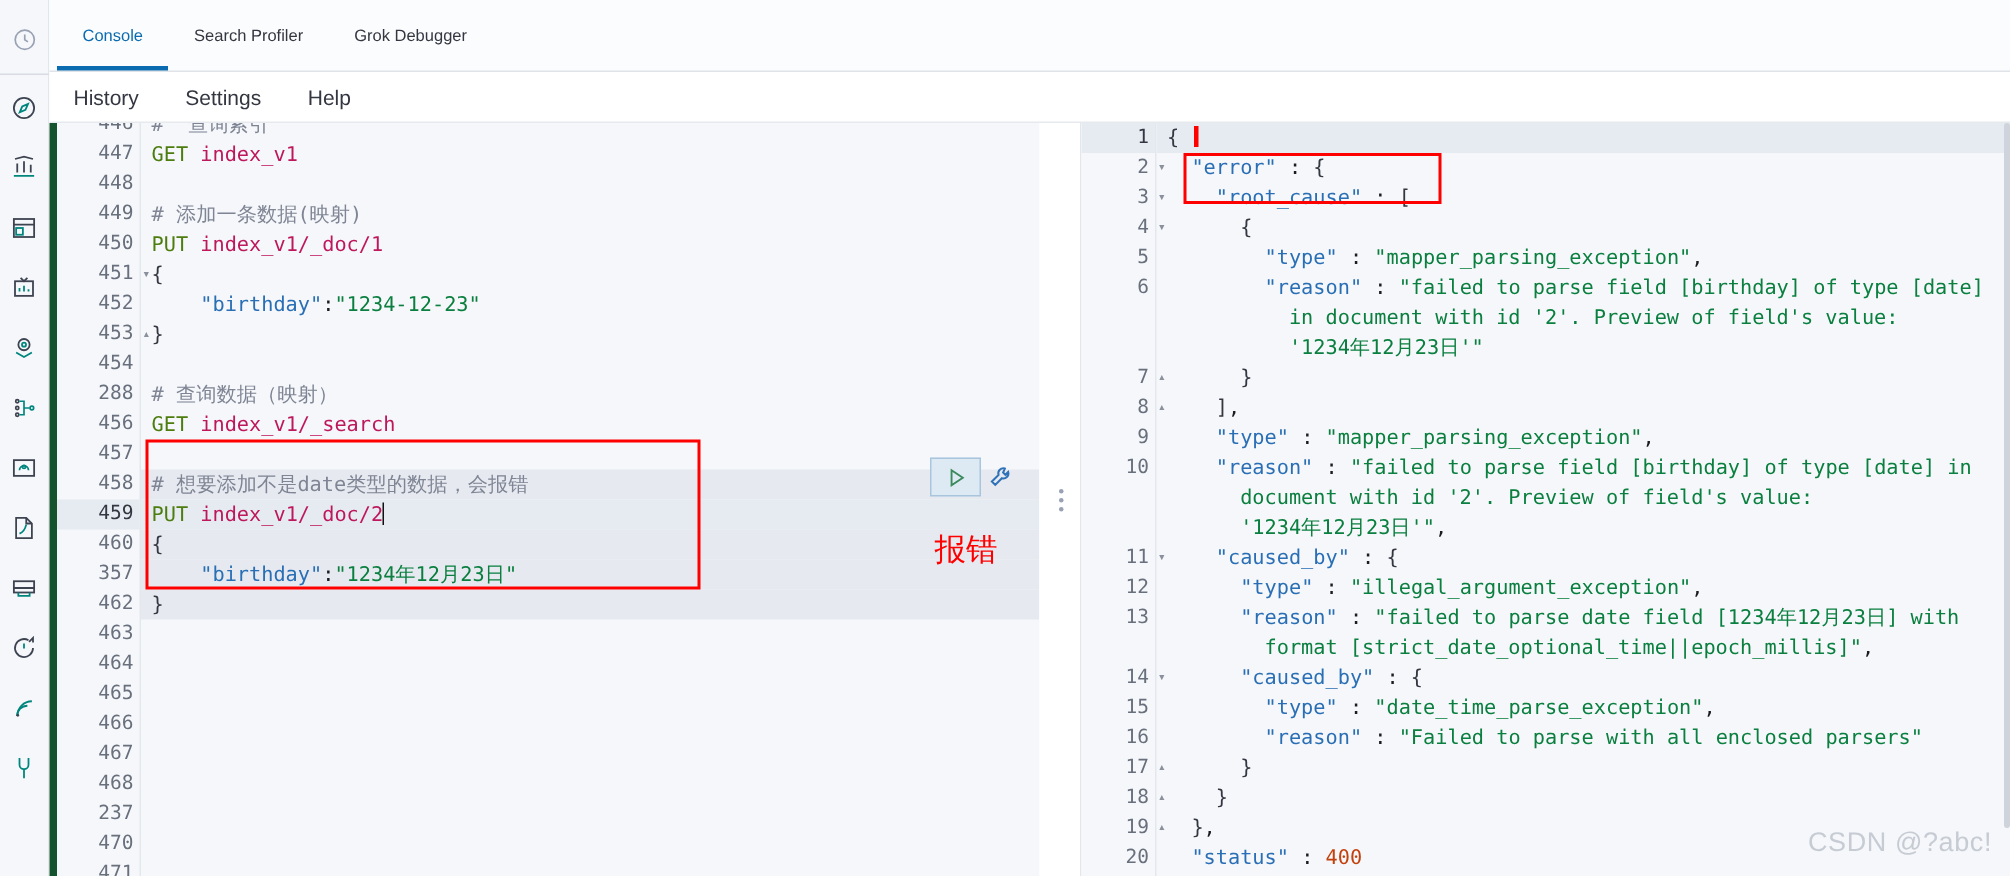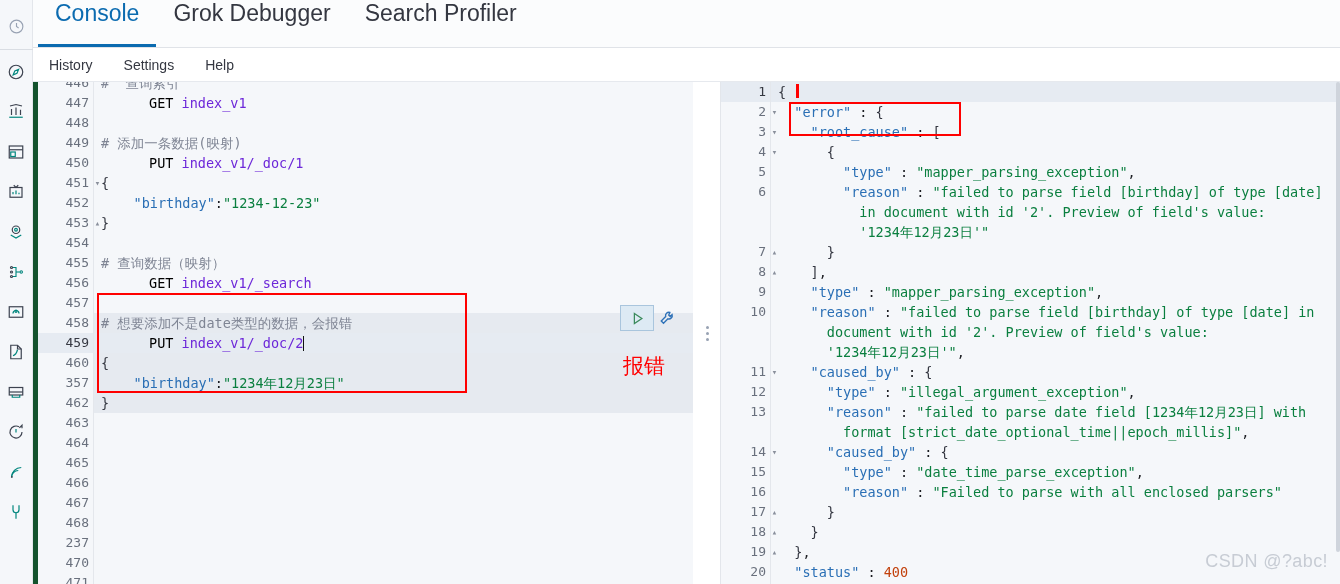--- a/index.html
+++ b/index.html
@@ -57,22 +57,22 @@
     align-items: flex-end;
     padding-left: 5px;
     border-bottom: 1px solid #e0e3e8;
     background: #fbfcfd;
   }
   .tab {
     position: relative;
     height: 47px;
     padding: 0 17px;
     display: flex;
-    align-items: flex-start;
-    font-size: 23px;
+    align-items: center;
+    font-size: 11px;
     color: #343741;
     cursor: pointer;
     white-space: nowrap;
   }
   .tab.active { color: #0b6bb0; }
   .tab.active::after {
     content: "";
     position: absolute;
     left: 0; right: 0; bottom: 0;
     height: 3px;
@@ -191,22 +191,22 @@
     line-height: 20px;
     padding-left: 7px;
     color: #1a1c21;
     white-space: pre;
   }
   .lines .ln.cur { background: #e6ebf2; }
   .lines .ln.sel { background: #e6eaf0; }
 
   
   .t-comment { color: #7f8594; margin-top: 20px; }
-  .t-method  { color: #000000; margin-left: 48px; }
-  .t-url     { color: #6d28d9; }
+  .t-method  { color: #4d7c0f; }
+  .t-url     { color: #be185d; }
   .t-string  { color: #0a7f3f; }
   .t-key     { color: #2a6fb5; }
   .t-punct   { color: #1a1c21; }
   .t-num     { color: #c2410c; }
   .t-brace   { color: #343741; }
 
   .caret {
     display: inline-block;
     width: 1px; height: 15px;
     background: #111;
@@ -385,24 +385,24 @@
 
   </div>
 
   <div class="main">
 
     <div class="tabbar">
       <div class="tab active">
         <span>Console</span>
       </div>
       <div class="tab">
-        <span>Grok Debugger</span>
+        <span>Search Profiler</span>
       </div>
       <div class="tab">
-        <span>Search Profiler</span>
+        <span>Grok Debugger</span>
       </div>
     </div>
 
     <div class="submenu">
       <div class="submenu-item">History</div>
       <div class="submenu-item">Settings</div>
       <div class="submenu-item">Help</div>
     </div>
 
     <div class="split">
@@ -412,21 +412,21 @@
           <div class="gutter" id="ed-gutter" style="top: -9px;">
               <div class="gline">446</div>
               <div class="gline">447</div>
               <div class="gline">448</div>
               <div class="gline">449</div>
               <div class="gline">450</div>
               <div class="gline">451<span class="fold">▾</span></div>
               <div class="gline">452</div>
               <div class="gline">453<span class="fold">▴</span></div>
               <div class="gline">454</div>
-              <div class="gline">455</div>
+              <div class="gline">288</div>
               <div class="gline">456</div>
               <div class="gline">457</div>
               <div class="gline">458</div>
               <div class="gline cur">459</div>
               <div class="gline">460<span class="fold">▾</span></div>
               <div class="gline">357</div>
               <div class="gline">462<span class="fold">▴</span></div>
               <div class="gline">463</div>
               <div class="gline">464</div>
               <div class="gline">465</div>

